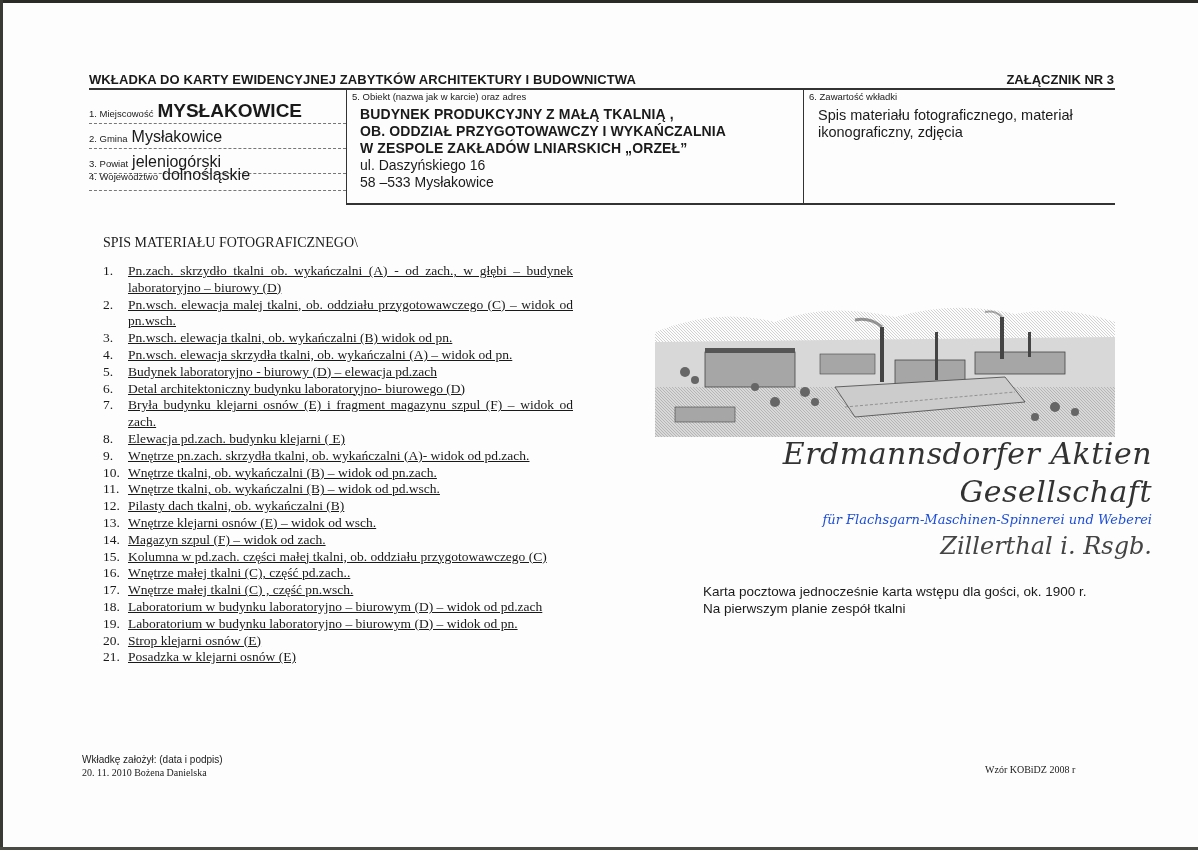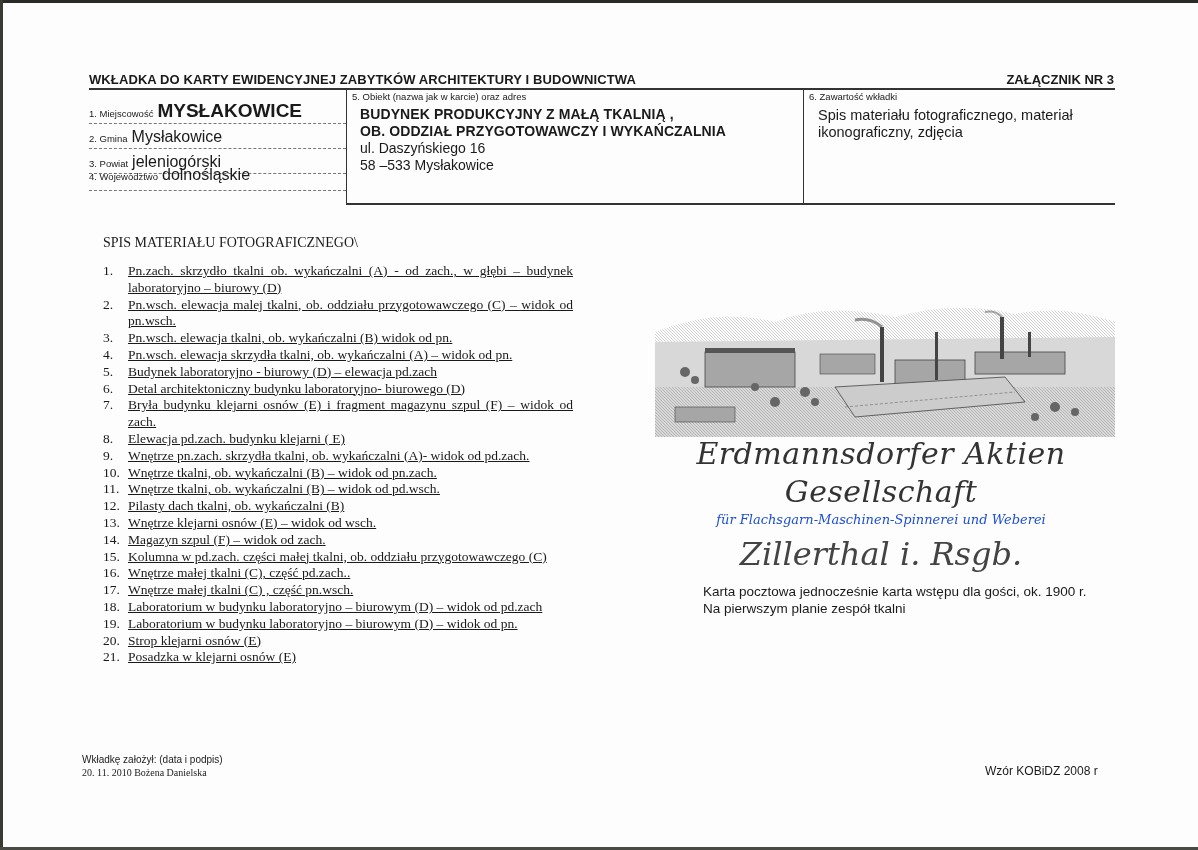--- a/index.html
+++ b/index.html
@@ -67,36 +67,36 @@
   }
   .photo-list li { display: flex; }
   .photo-list .num { width: 25px; flex-shrink: 0; text-align: left; }
   .photo-list .txt { flex: 1; text-align: justify; text-decoration: underline; }
 
   
   .postcard-image {
     position: absolute; left: 655px; top: 292px; width: 460px; height: 145px;
   }
   .postcard-script {
-    position: absolute; left: 646px; top: 435px; width: 470px; text-align: center;
+    position: absolute; left: 682px; top: 435px; width: 470px; text-align: right;
     font-family: "DejaVu Serif", serif; font-style: italic; color: #333;
   }
   .script-line1 { font-size: 30px; line-height: 38px; letter-spacing: 0.5px; }
   .script-line2 { font-size: 13px; line-height: 18px; color: #1d4ed8; }
-  .script-line3 { font-size: 32px; line-height: 34px; color: #444; margin-top: 8px; }
+  .script-line3 { font-size: 24px; line-height: 34px; color: #444; }
 
   .postcard-caption {
     position: absolute; left: 660px; top: 583px; width: 420px;
     font-family: Liberation Sans, sans-serif; font-size: 13.5px; line-height: 17px; margin-left: 43px;
   }
 
   
   .footer-label { position: absolute; left: 82px; top: 754px; font-size: 10px; }
   .footer-value { position: absolute; left: 82px; top: 767px; font-family: "Liberation Serif", serif; font-size: 10px; }
-  .footer-template { position: absolute; left: 985px; top: 764px; font-family: Liberation Sans, sans-serif; font-size: 12px; }
+  .footer-template { position: absolute; left: 985px; top: 764px; font-family: Liberation Serif, serif; font-size: 10px; }
 </style>
 </head>
 <body>
 
 <div class="scan-edge-top"></div>
 <div class="scan-edge-left"></div>
 <div class="scan-edge-bottom"></div>
 
 <div class="header-title">WKŁADKA DO KARTY EWIDENCYJNEJ ZABYTKÓW ARCHITEKTURY I BUDOWNICTWA</div>
 <div class="header-annex">ZAŁĄCZNIK NR 3</div>
@@ -119,20 +119,21 @@
     <span class="field-label">4. Województwo</span>
     <span class="field-value">dolnośląskie</span>
   </div>
 </div>
 
 <div class="col-mid">
   <div class="cell-caption">5. Obiekt (nazwa jak w karcie) oraz adres</div>
   <div class="obj-name">
     <div class="obj-line">BUDYNEK PRODUKCYJNY Z MAŁĄ TKALNIĄ ,</div>
     <div class="obj-line">OB. ODDZIAŁ PRZYGOTOWAWCZY I WYKAŃCZALNIA</div>
+    <div class="obj-line">W ZESPOLE ZAKŁADÓW LNIARSKICH „ORZEŁ”</div>
     <div class="addr-line">ul. Daszyńskiego 16</div>
     <div class="addr-line">58 –533 Mysłakowice</div>
   </div>
 </div>
 
 <div class="col-right">
   <div class="cell-caption">6. Zawartość wkładki</div>
   <div class="contents-text">Spis materiału fotograficznego, materiał ikonograficzny,  zdjęcia</div>
 </div>
 <div class="bottom-rule"></div>

